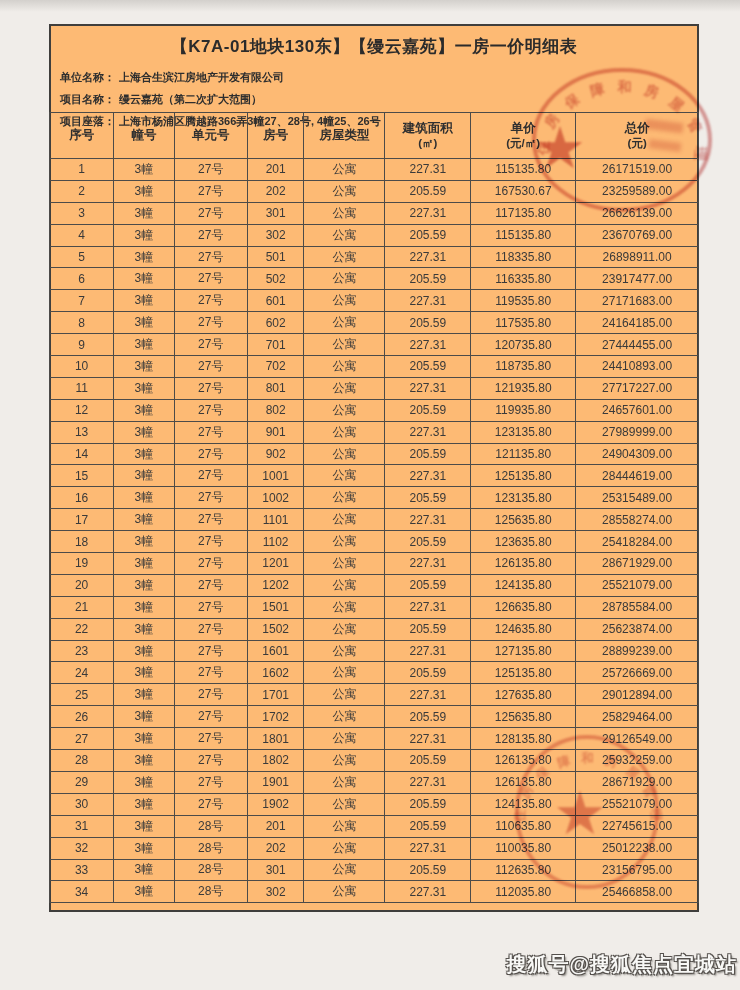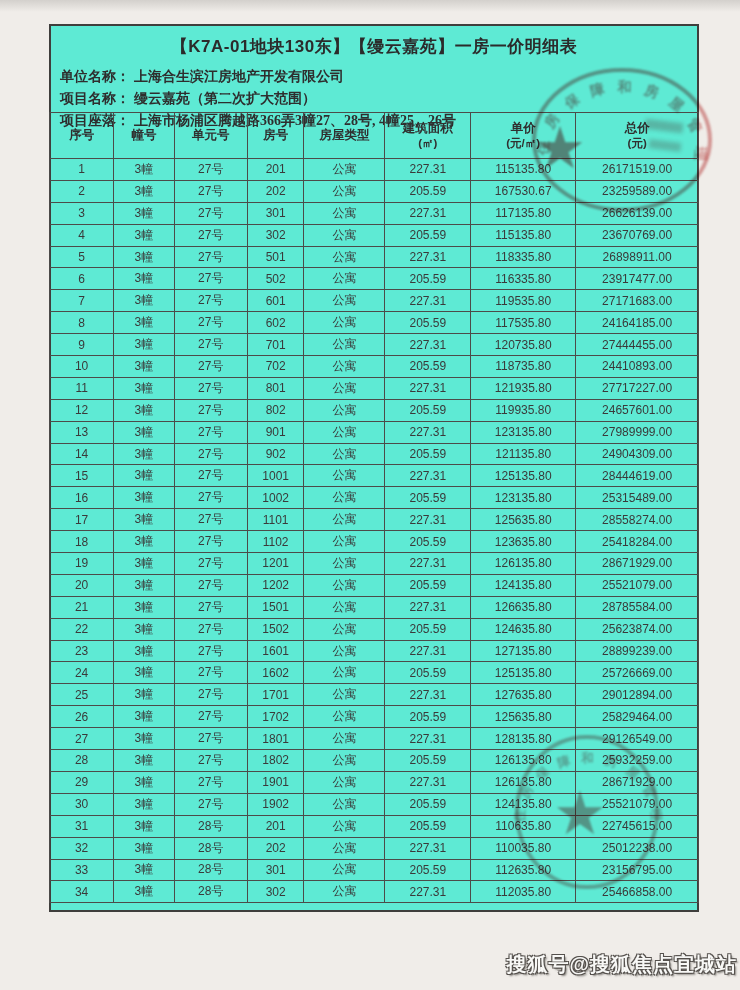--- a/index.html
+++ b/index.html
@@ -1,25 +1,25 @@
 <!DOCTYPE html>
 <html><head>
 <meta charset="utf-8">
 <style>
   html,body{margin:0;padding:0;}
   body{font-family:"Liberation Sans","DejaVu Sans",sans-serif;background:#e8e5e1;}
   .photo{position:relative;width:740px;height:990px;background:#f0ede9;overflow:hidden;}
   .photo::before{content:"";position:absolute;left:0;top:0;right:0;height:12px;
     background:linear-gradient(#d3d0cc,rgba(211,208,204,0));pointer-events:none;}
   .frame{position:absolute;left:49px;top:24px;width:646px;height:884px;
-    border:2px solid #3f3e3c;background:#5eead4;box-sizing:content-box;}
+    border:2px solid #3f3e3c;background:#fdba74;box-sizing:content-box;}
   .doc-title{margin-top:9px;text-align:center;font-weight:bold;font-size:17px;
     color:#2b2b2b;letter-spacing:.5px;}
   .info{margin:8px 0 0 9px;}
-  .info-row{height:22px;line-height:22px;font-size:14px;font-weight:600;color:#2e2e2e;font-family:Liberation Serif, serif;}
+  .info-row{height:22px;line-height:22px;font-size:11px;font-weight:600;color:#2e2e2e;}
   .info-label{margin-right:4px;}
   table.price{position:absolute;left:-2px;top:86px;width:650px;table-layout:fixed;
     border-collapse:collapse;}
   table.price th,table.price td{border:1px solid #4c4b49;text-align:center;
     color:#3a3a3a;padding:0;overflow:hidden;white-space:nowrap;}
   table.price th{height:45px;font-size:12.5px;font-weight:bold;color:#303030;line-height:1.25;}
   table.price th .h2{font-size:11.5px;font-weight:bold;}
   table.price td{height:20.9px;font-size:12px;}
   .stamp{position:absolute;mix-blend-mode:multiply;pointer-events:none;}
   .watermark{position:absolute;right:3px;top:951px;font-size:20px;font-weight:bold;

